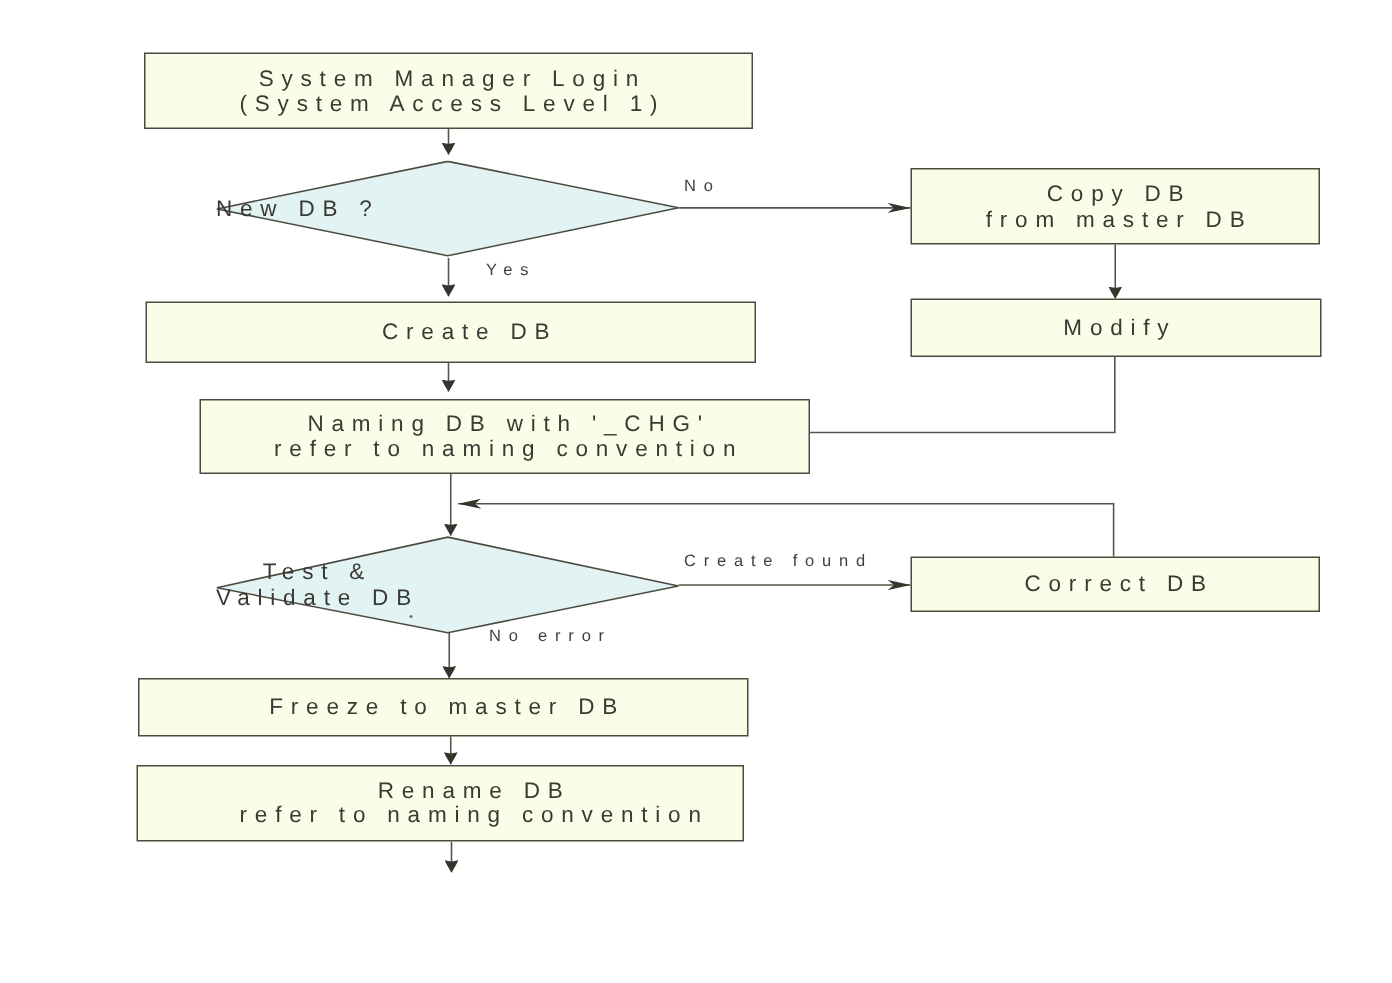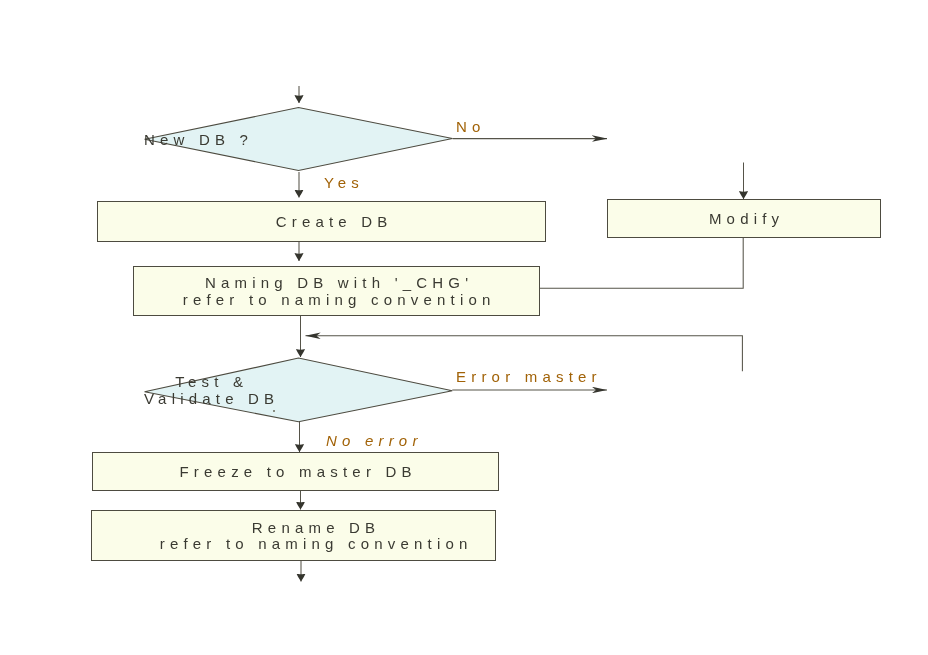--- a/index.html
+++ b/index.html
@@ -34,22 +34,22 @@
   .lbl span { margin-right:-5.2px; }
   .dia-wrap { position:absolute; }
   .dia-wrap svg { display:block; }
   .dia-text {
     position:absolute; left:0; top:0; width:100%; height:100%;
     display:flex; align-items:center; justify-content:flex-start;
     pointer-events:none;
   }
   .edge-label {
     position:absolute;
-    color:#a16207;
-    font-size:15px;
+    color:#404040;
+    font-size:11px;
     letter-spacing:5.2px;
     white-space:pre;
     user-select:none;
   }
   svg.links { position:absolute; left:0; top:0; width:928px; height:655px; pointer-events:none; }
   .stray-dot {
     position:absolute; width:2px; height:2px; border-radius:50%;
     background:#6b6b5c;
   }
 </style>
@@ -78,32 +78,38 @@
       <path d="M743.2,227.5 L743.2,288.3 L506,288.3" marker-end="url(#ah)"></path>
       <line x1="300.5" y1="314.5" x2="300.5" y2="357" marker-end="url(#ahv)"></line>
       <line x1="452.3" y1="390.0" x2="607" y2="390.0" marker-end="url(#ah)"></line>
       <path d="M742.4,371.3 L742.4,335.8 L305.5,335.8" marker-end="url(#ah)"></path>
       <line x1="299.5" y1="422" x2="299.5" y2="452" marker-end="url(#ahv)"></line>
       <line x1="300.5" y1="489.5" x2="300.5" y2="509.5" marker-end="url(#ahv)"></line>
       <line x1="301" y1="561" x2="301" y2="581.5" marker-end="url(#ahv)"></line>
     </g>
   </svg>
 
+  <div class="node proc" style="left:96px; top:35px; width:406px; height:51px;">
+    <div class="lbl"><span>System Manager Login</span><br><span>(System Access Level 1)</span></div>
+  </div>
 
   <div class="dia-wrap" style="left:144px; top:107px; width:310px; height:65px;">
     <svg width="310" height="65" viewBox="0 0 310 65">
       <polygon points="0.6,32.3 154.5,0.6 308.4,31.5 154.5,63.5" fill="#e2f3f4" stroke="#4d4b40" stroke-width="1.05"></polygon>
     </svg>
     <div class="dia-text">
         <div class="lbl"><span>New DB ?</span></div>
       </div>
   </div>
 
+  <div class="node proc" style="left:607px; top:112px; width:273px; height:51px;">
+    <div class="lbl"><span>Copy DB</span><br><span>from master DB</span></div>
+  </div>
 
-  <div class="node proc" style="left:97px; top:200.5px; width:449px; height:41.5px;padding-left:20px;">
+  <div class="node proc" style="left:97px; top:200.5px; width:407px; height:41.5px;padding-left:20px;">
     <div class="lbl"><span>Create DB</span></div>
   </div>
 
   <div class="node proc" style="left:607px; top:199px; width:274px; height:39px;">
     <div class="lbl"><span>Modify</span></div>
   </div>
 
   <div class="node proc" style="left:97px; top:265.5px; width:407px; height:50.5px;margin-left:36px;">
     <div class="lbl"><span>Naming DB with '_CHG'</span><br><span>refer to naming convention</span></div>
   </div>
@@ -111,28 +117,31 @@
   <div class="dia-wrap" style="left:144px; top:357px; width:310px; height:66px;">
     <svg width="310" height="66" viewBox="0 0 310 66">
       <polygon points="0.6,34.8 154.5,1.1 308.3,33.7 154.5,64.8" fill="#e2f3f4" stroke="#4d4b40" stroke-width="1.05"></polygon>
     </svg>
     <div class="dia-text">
         <div class="lbl"><span>Test &amp;</span><br><span>Validate DB</span></div>
       </div>
   </div>
   <div class="stray-dot" style="left:273px; top:410px;"></div>
 
+  <div class="node proc" style="left:607px; top:371px; width:273px; height:37px;">
+    <div class="lbl"><span>Correct DB</span></div>
+  </div>
 
   <div class="node proc" style="left:92px; top:452px; width:407px; height:39px;">
     <div class="lbl"><span>Freeze to master DB</span></div>
   </div>
 
   <div class="node proc" style="left:91px; top:510px; width:405px; height:50.5px;padding-left:40px;">
     <div class="lbl"><span>Rename DB</span><br><span>refer to naming convention</span></div>
   </div>
 
 
   <div class="edge-label" style="left:456px; top:118px;">No</div>
   <div class="edge-label" style="left:324px; top:174px;">Yes</div>
-  <div class="edge-label" style="left:456px; top:368px;">Error master</div>
-  <div class="edge-label" style="left:326px; top:432px;font-style:italic;">No error</div>
+  <div class="edge-label" style="left:456px; top:368px;">Create found</div>
+  <div class="edge-label" style="left:326px; top:418px;">No error</div>
 
 </div>
 
 </body></html>

